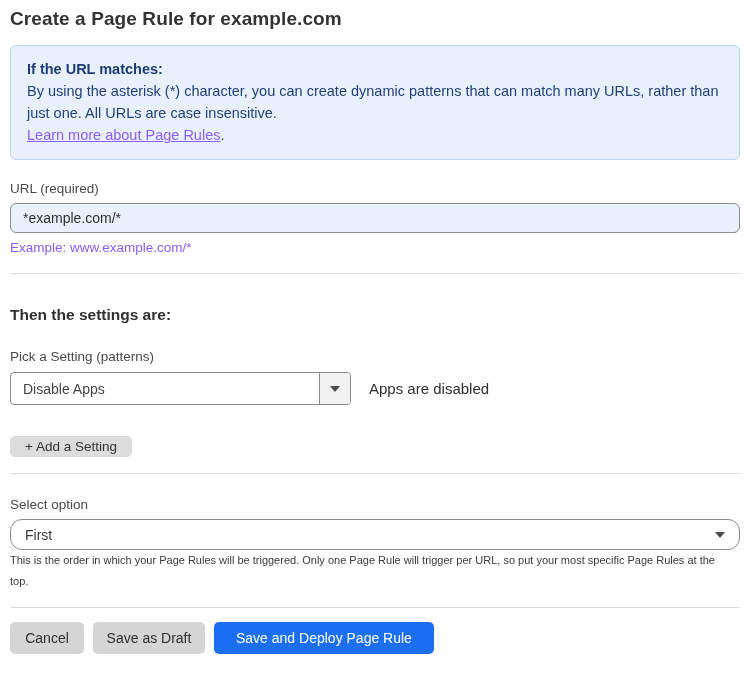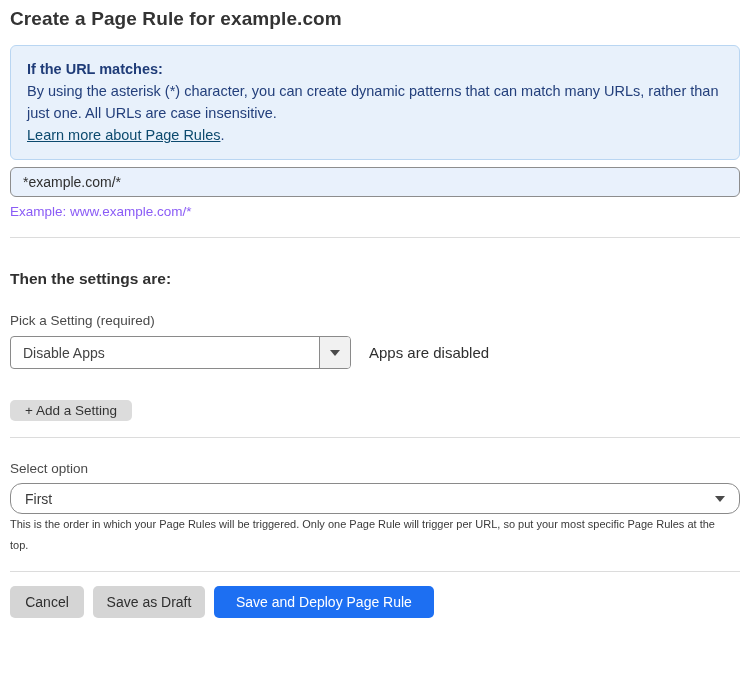--- a/index.html
+++ b/index.html
@@ -27,21 +27,21 @@
     border: 1px solid #b9d6f2;
     border-radius: 6px;
     padding: 12px 16px 13px 16px;
     font-size: 14.5px;
     line-height: 22px;
     color: #24407c;
   }
   .info-heading { font-weight: bold; color: #1f3c78; }
   .info-body { color: #24407c; }
   .info-link {
-    color: #0c4a6e;
+    color: #8b5cf6;
     text-decoration: underline;
     cursor: pointer;
   }
   .info-link-suffix { color: #24407c; }
 
   .field-label {
     margin-top: 21px;
     font-size: 13.5px;
     color: #4a4a4a;
   }
@@ -202,28 +202,29 @@
   <h1 class="page-title">Create a Page Rule for example.com</h1>
 
   <div class="info-box">
     <div class="info-heading">If the URL matches:</div>
     <div class="info-body">By using the asterisk (*) character, you can create dynamic patterns that can match many URLs, rather than just one. All URLs are case insensitive.</div>
     <div>
       <a class="info-link">Learn more about Page Rules</a><span class="info-link-suffix">.</span>
     </div>
   </div>
 
+  <div class="field-label">URL (required)</div>
   <input class="url-input" type="text" value="*example.com/*" style="">
   <div class="helper-text">Example: www.example.com/*</div>
 
   <hr class="divider">
 
   <div class="section-heading">Then the settings are:</div>
 
-  <div class="field-label picker-label">Pick a Setting (required)</div>
+  <div class="field-label picker-label">Pick a Setting (patterns)</div>
 
   <div class="setting-row">
     <div class="setting-select">
       <div class="setting-select-value">Disable Apps</div>
       <div class="setting-select-arrow">
         <span class="caret-down"></span>
       </div>
     </div>
     <div class="setting-status">Apps are disabled</div>
   </div>

